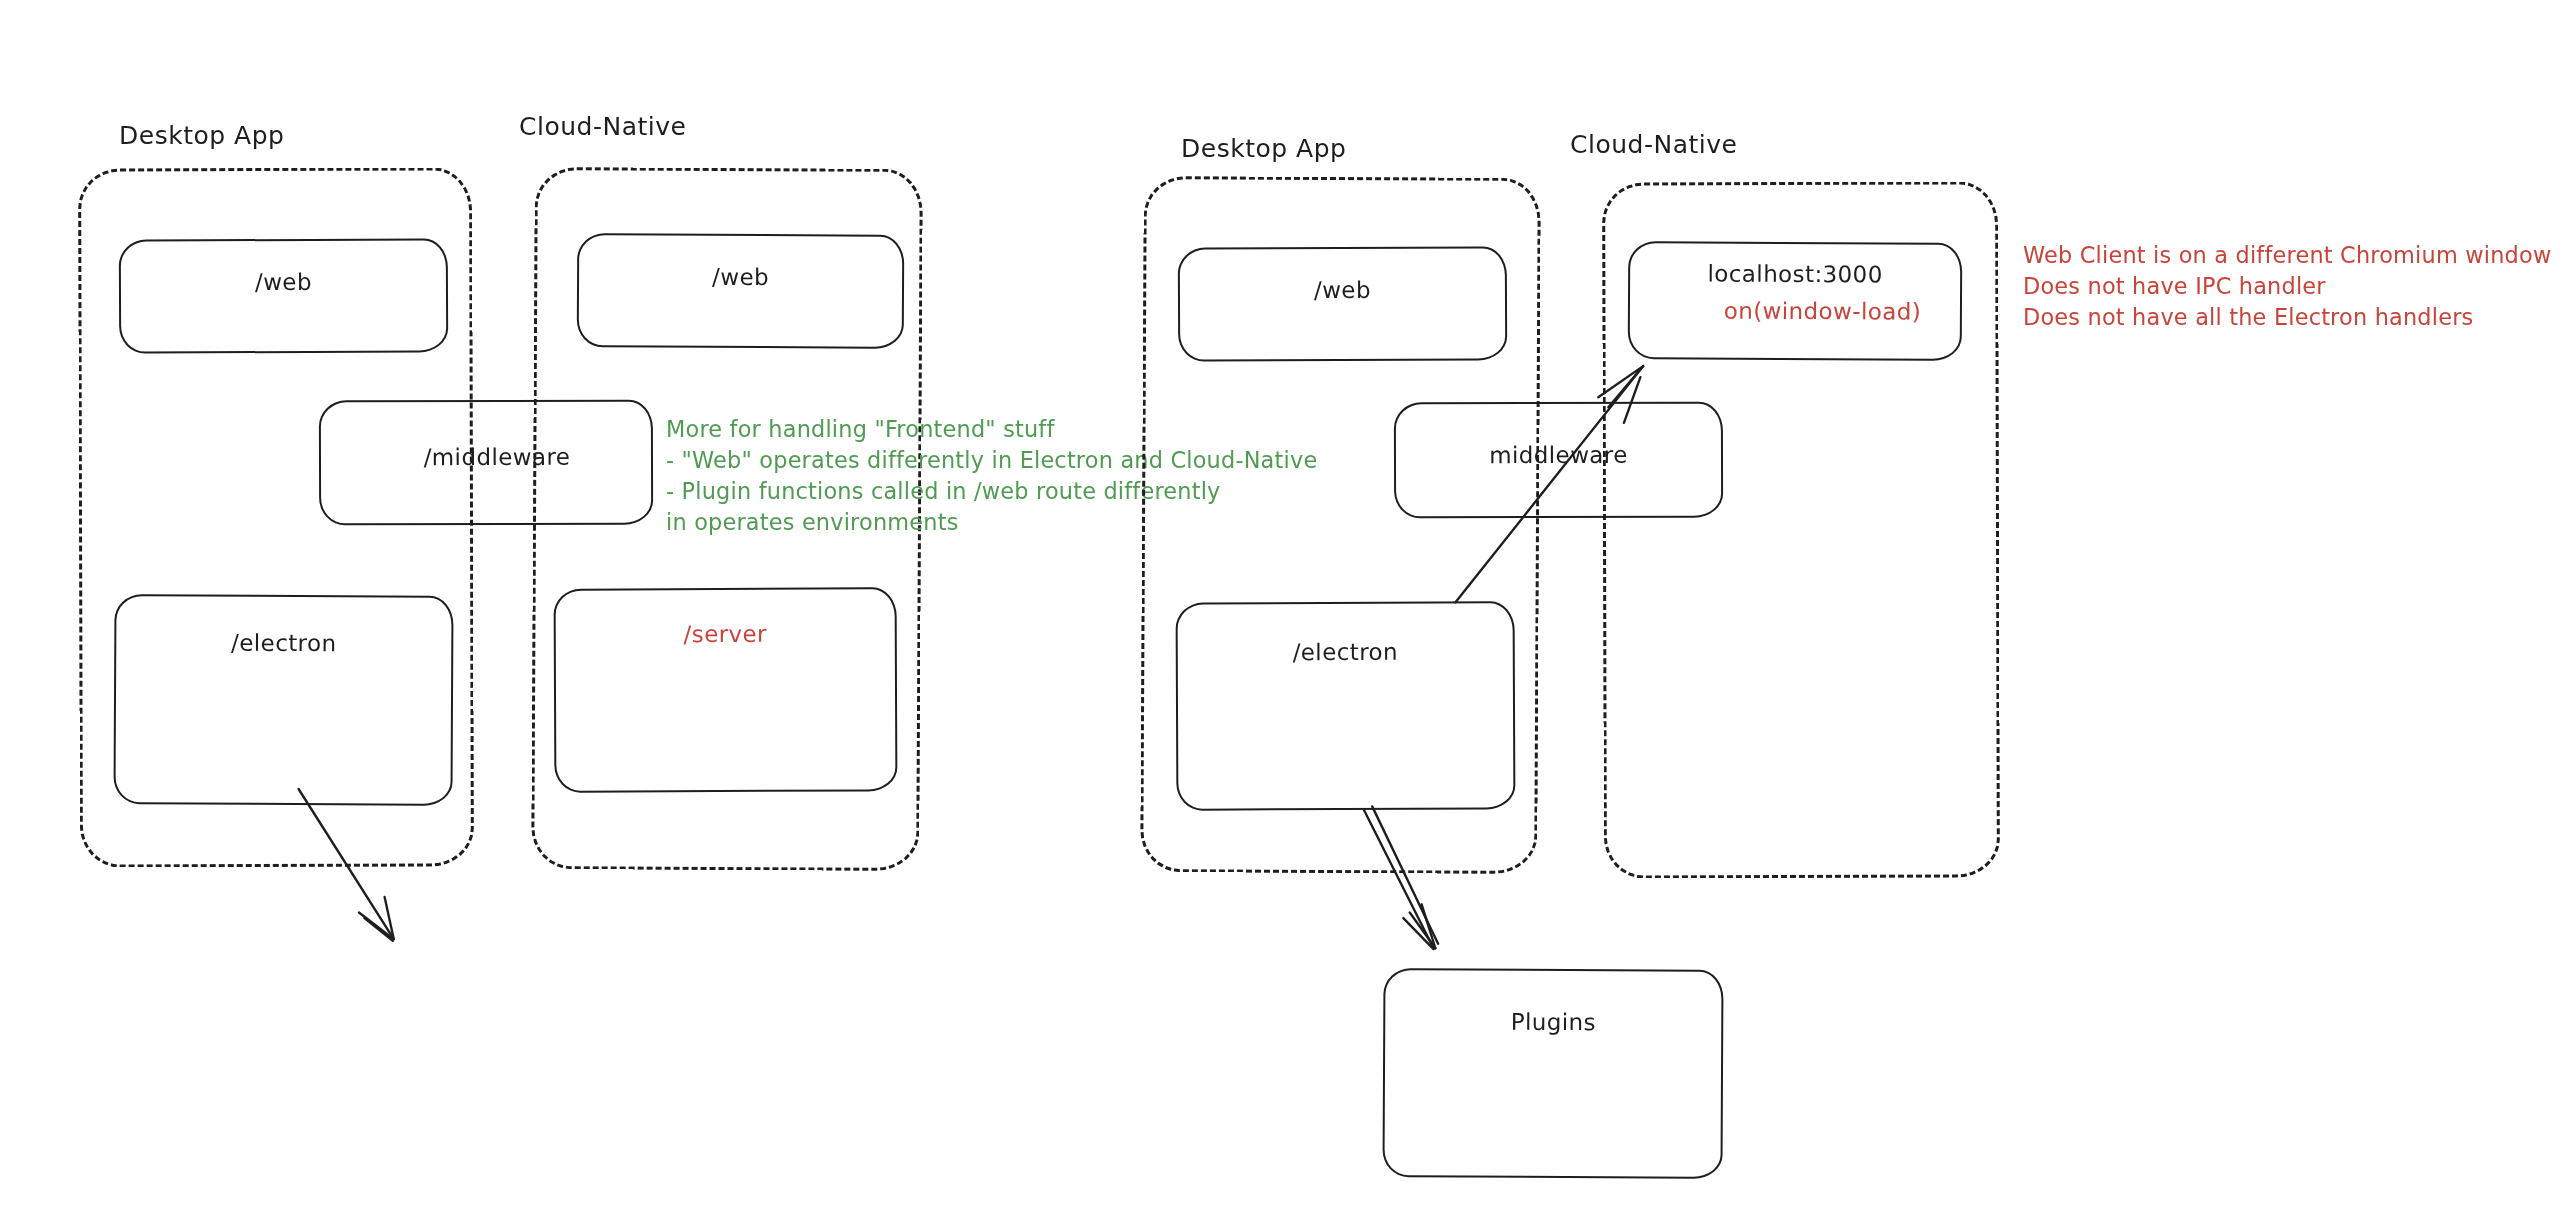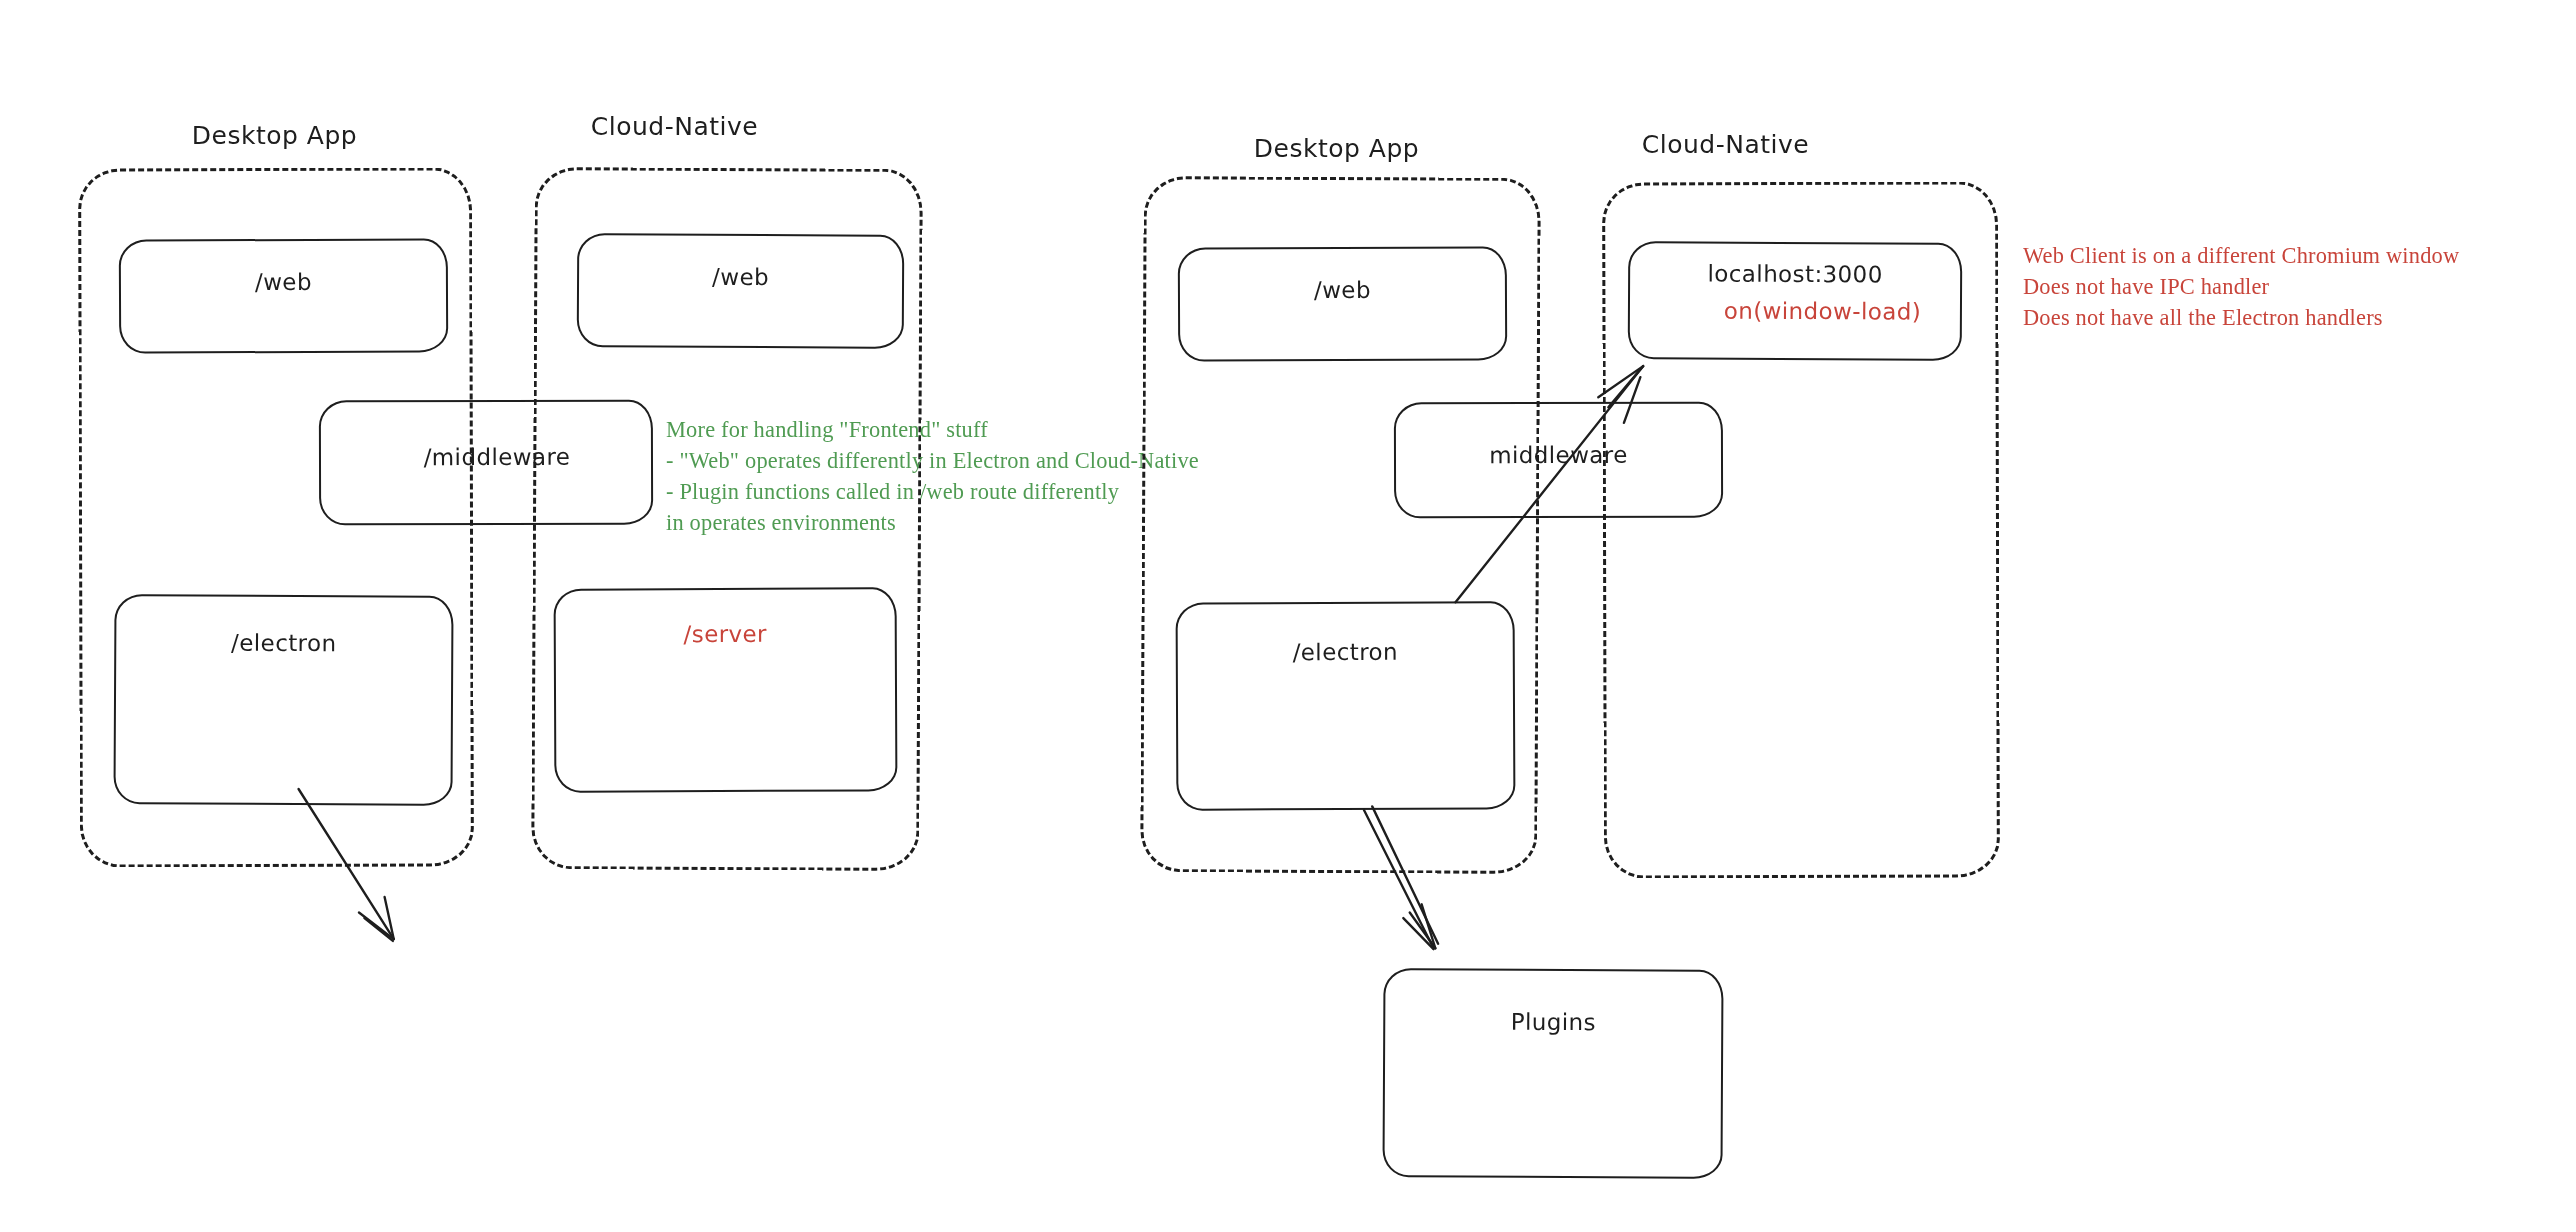--- a/index.html
+++ b/index.html
@@ -2,36 +2,36 @@
 <html style="font-size:14.6px"><head>
 <meta charset="utf-8">
 <style>
   html,body{margin:0;padding:0;background:#ffffff;}
   .canvas{
     position:relative;width:2576px;height:1232px;background:#ffffff;overflow:hidden;
     font-family:"DejaVu Sans","Liberation Sans",sans-serif;color:#1e1e1e;
   }
   .arrows{position:absolute;left:0;top:0;width:2576px;height:1232px;pointer-events:none;}
   .sec-title{
-    position:absolute;width:311px;text-align:center;font-size:25px;letter-spacing:0.5px;
+    position:absolute;width:311px;text-align:left;font-size:25px;letter-spacing:0.5px;
     color:#1e1e1e;white-space:nowrap;
   }
   .group{
     position:absolute;border:3.2px dashed #1e1e1e;background:transparent;
     border-radius:42px 38px 44px 40px / 40px 44px 38px 42px;
   }
   .node{
     position:absolute;border:2.6px solid #1e1e1e;background:transparent;
     border-radius:27.5px 24px 29px 26px / 26px 29px 24px 27.5px;
     text-align:center;font-size:23px;letter-spacing:0.4px;
   }
   .node .lbl{display:block;white-space:nowrap;}
   .red-text{color:#c8443a;}
   .green-text{color:#4f9b52;}
-  .note{position:absolute;font-size:22.4px;letter-spacing:0.2px;white-space:nowrap;font-family:Liberation Serif, serif;}
+  .note{position:absolute;font-size:22.4px;letter-spacing:0.2px;white-space:nowrap;}
   .note div{height:31px;line-height:31px;}
   .tilt-a{transform:rotate(-0.25deg);}
   .tilt-b{transform:rotate(0.3deg);}
   .tilt-c{transform:rotate(-0.15deg);}
 </style>
 </head>
 <body>
 
 <div class="canvas">
 

